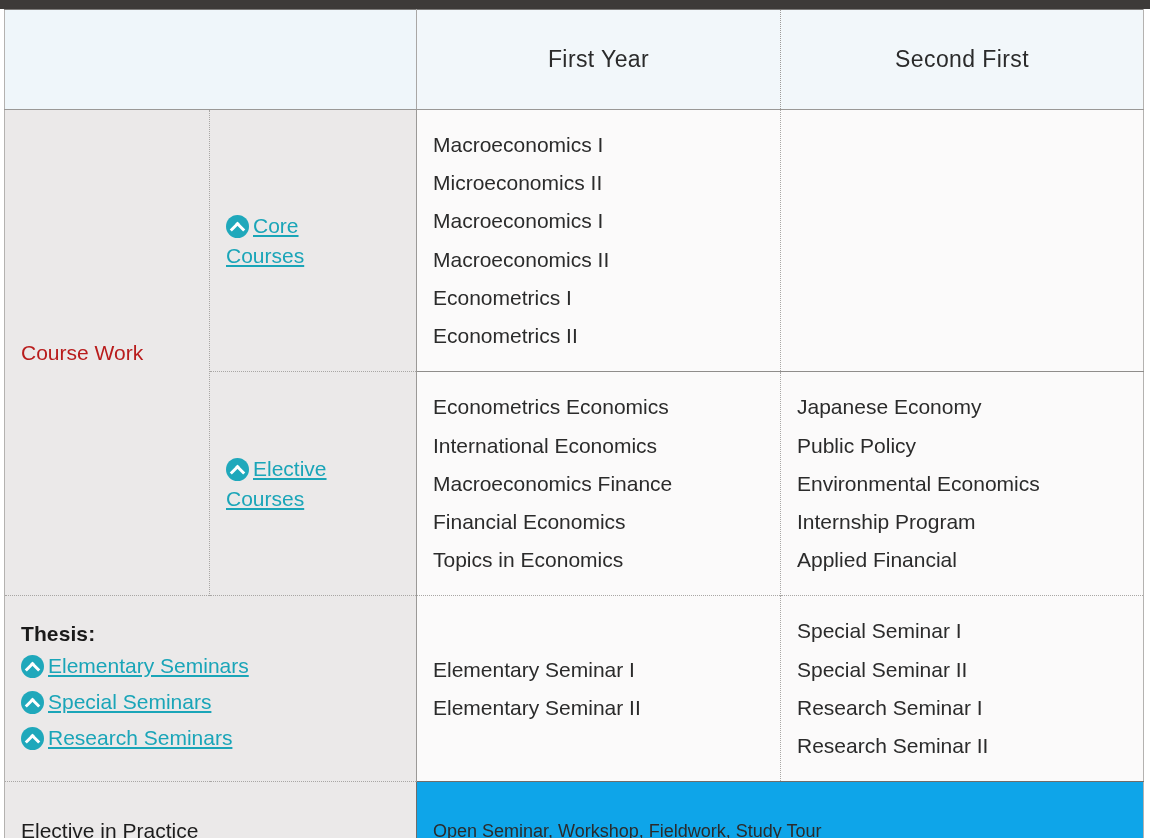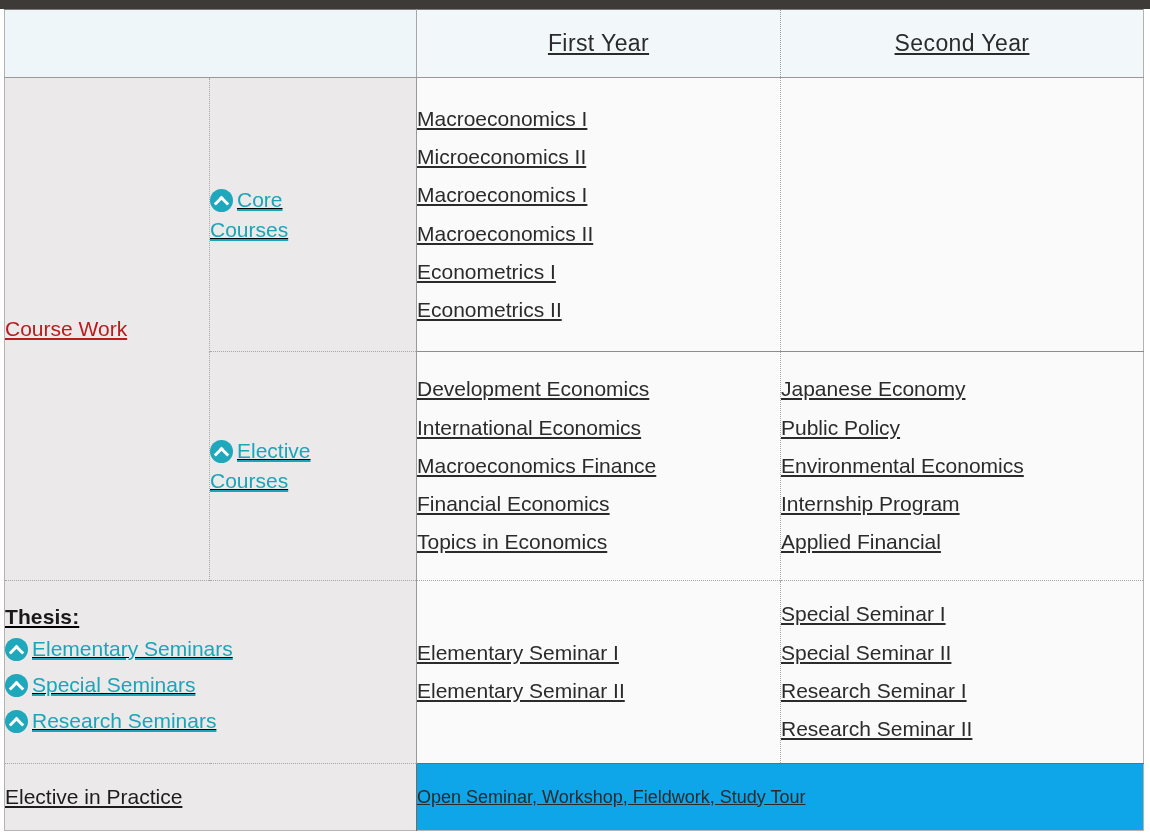--- a/index.html
+++ b/index.html
@@ -40,24 +40,23 @@
     height: 822px;
     border-collapse: collapse;
     table-layout: fixed;
     border-left: 1px solid #b4b2b0;
     border-right: 1px solid #b4b2b0;
     border-top: 1px solid #7c7a78;
     border-bottom: 1px solid #b8b6b4;
     background: #ffffff;
   }
   #curriculum-table td, #curriculum-table th {
-    padding: 0;
+    padding: 16px;
     vertical-align: middle;
     font-weight: normal;
-    text-decoration: underline;
   }
 
   
   .hdr-blank {
     background: #eff6fa;
     border-right: 1px solid #a9a7a5;
     border-bottom: 1px solid #9a9896;
   }
   .hdr-year {
     background: #f2f7fa;
@@ -212,21 +211,21 @@
       <col style="width:205px">
       <col style="width:207px">
       <col style="width:364px">
       <col style="width:363px">
     </colgroup>
 
     <tbody>
         <tr>
       <td class="hdr-blank" colspan="2"></td>
       <td class="hdr-year first">First Year</td>
-      <td class="hdr-year">Second Year</td>
+      <td class="hdr-year">Second First</td>
     </tr>
 
     <tr class="row-core">
       <td class="cell-label-main" rowspan="2">Course Work</td>
 
       <td class="cell-sublabel core">
         <span class="sub-link-wrap">
           <span class="chev-icon"></span><span class="tlink">Core</span><br><span class="tlink">Courses</span>
         </span>
       </td>
@@ -244,21 +243,21 @@
     </tr>
 
     <tr>
       <td class="cell-sublabel">
         <span class="sub-link-wrap">
           <span class="chev-icon"></span><span class="tlink">Elective</span><br><span class="tlink">Courses</span>
         </span>
       </td>
 
       <td class="cell-courses col-first">
-        <div class="course-line">Development Economics</div>
+        <div class="course-line">Econometrics Economics</div>
         <div class="course-line">International Economics</div>
         <div class="course-line">Macroeconomics Finance</div>
         <div class="course-line">Financial Economics</div>
         <div class="course-line">Topics in Economics</div>
       </td>
 
       <td class="cell-courses col-second">
         <div class="course-line">Japanese Economy</div>
         <div class="course-line">Public Policy</div>
         <div class="course-line">Environmental Economics</div>

